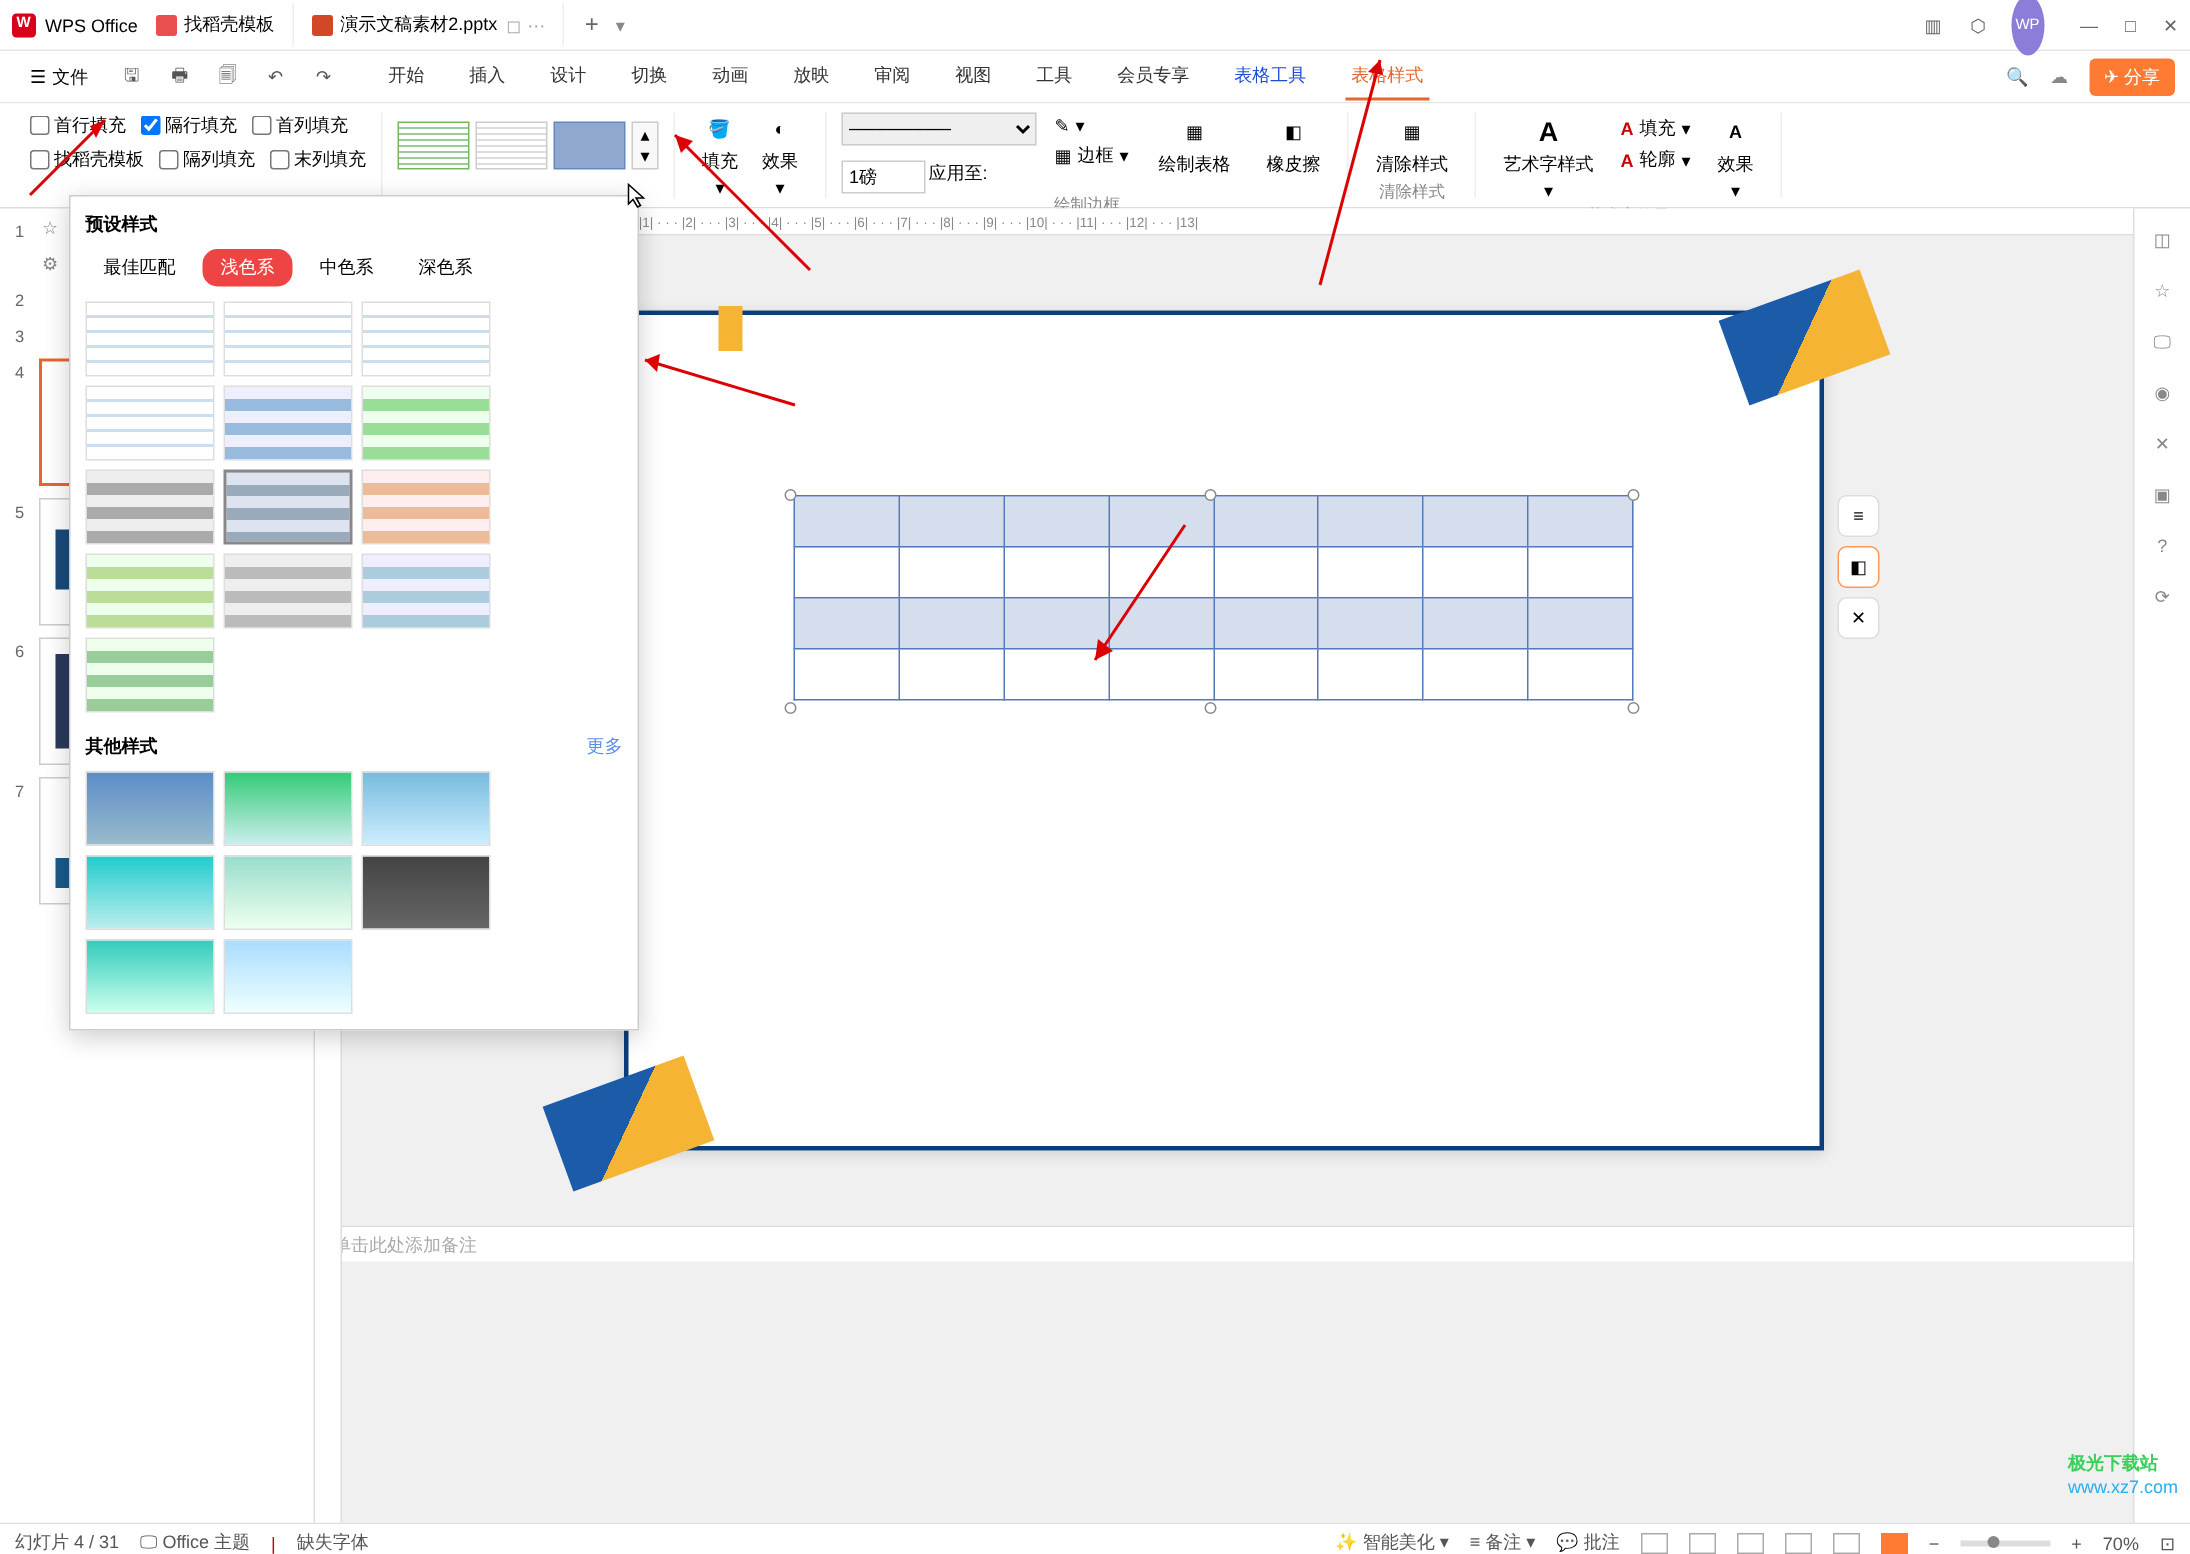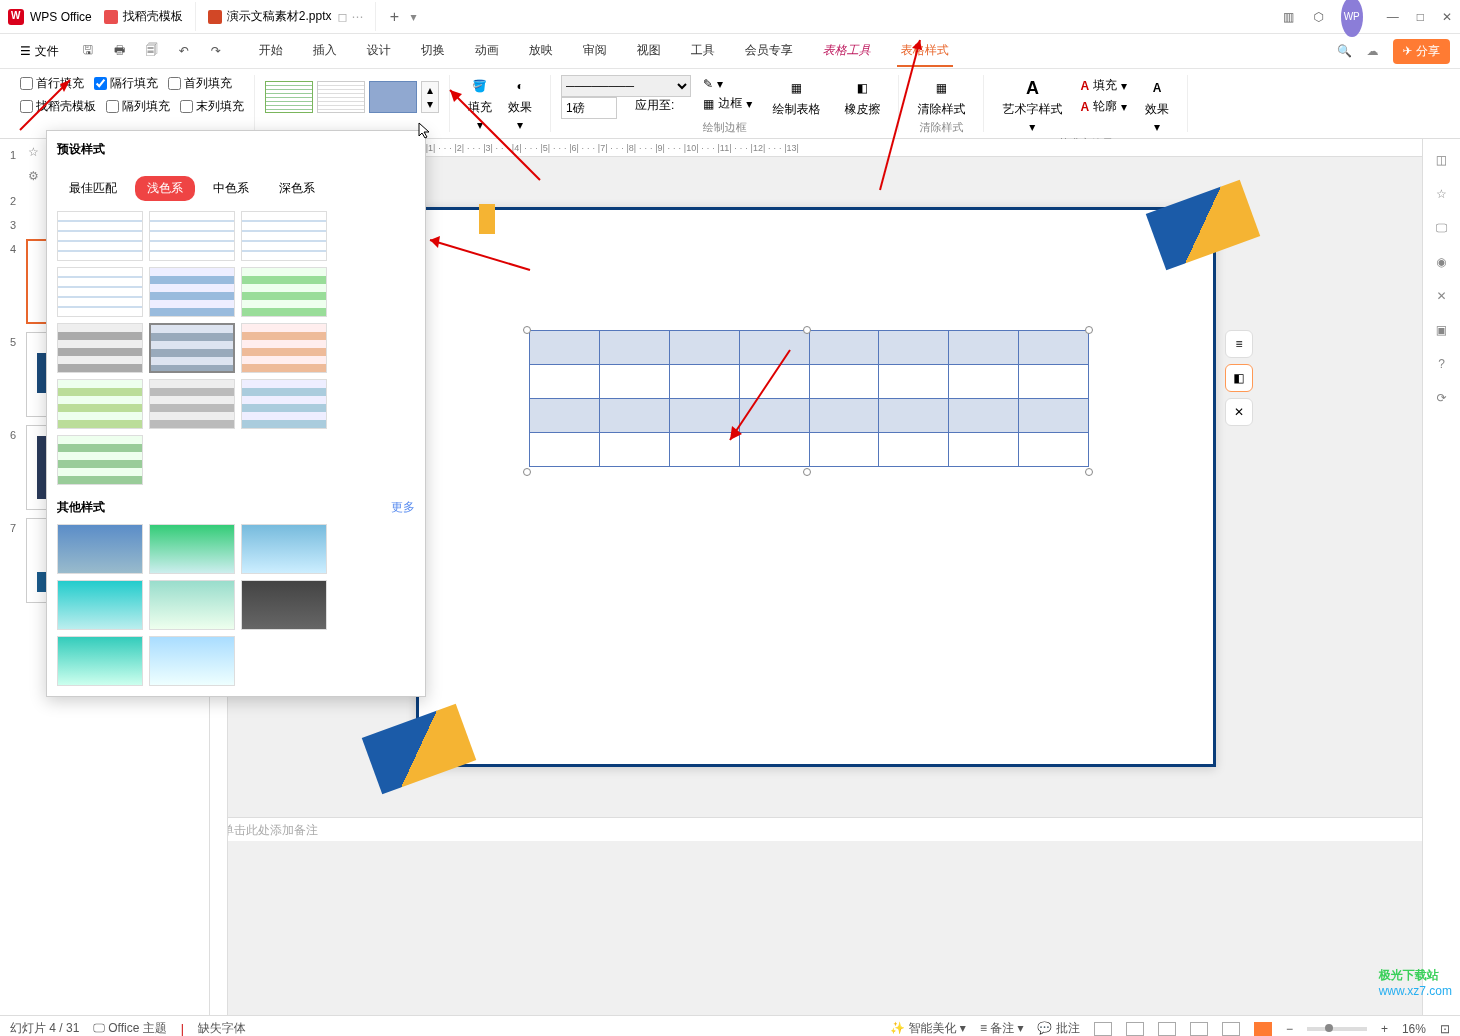--- a/index.html
+++ b/index.html
@@ -17,21 +17,21 @@
 .avatar{width:22px;height:40px;background:#8b7dd8;border-radius:50%;color:#fff;font-size:10px;display:flex;align-items:center;justify-content:center;}
 .win-controls{display:flex;gap:18px;margin-left:10px;}
 .menubar{height:35px;background:#fff;display:flex;align-items:center;padding:0 10px;border-bottom:1px solid #e5e5e5;}
 .file-btn{padding:4px 10px;display:flex;align-items:center;}
 .menu-hamburger{margin-right:4px;}
 .qat{display:flex;gap:14px;margin-left:10px;align-items:center;color:#555;}
 .qat-icon{width:18px;height:18px;display:flex;align-items:center;justify-content:center;}
 .main-menus{display:flex;gap:22px;margin-left:30px;}
 .menu-item{padding:6px 4px;cursor:pointer;color:#333;text-align:right;}
 .menu-item.active{color:#e8662c;border-bottom:2px solid #e8662c;}
-.menu-item.highlight{color:#be185d;font-style:italic;}
+.menu-item.highlight{color:#1d4ed8;}
 .menu-right{margin-left:auto;display:flex;gap:14px;align-items:center;}
 .share-btn{background:#ff7b33;color:#fff;padding:4px 10px;border-radius:4px;}
 .ribbon{height:70px;background:#fff;display:flex;padding:6px 10px;border-bottom:1px solid #ddd;position:relative;}
 .ribbon-group{display:flex;flex-direction:column;padding:0 10px;border-right:1px solid #eee;}
 .chk-row{display:flex;gap:10px;margin-bottom:6px;}
 .chk{display:flex;align-items:center;gap:3px;}
 .chk input{width:13px;height:13px;}
 .style-gallery{display:flex;gap:4px;align-items:center;margin-top:6px;}
 .style-thumb{width:48px;height:32px;border:1px solid #ccc;background:repeating-linear-gradient(#fff,#fff 3px,#ddd 3px,#ddd 4px);}
 .style-thumb.green{border-color:#7ab55c;background:repeating-linear-gradient(#fff,#fff 3px,#9c9 3px,#9c9 4px);}
@@ -64,21 +64,21 @@
 .float-tools{position:absolute;right:-40px;top:120px;display:flex;flex-direction:column;gap:6px;}
 .float-tool{width:28px;height:28px;background:#fff;border:1px solid #ddd;border-radius:6px;display:flex;align-items:center;justify-content:center;}
 .float-tool.active{border-color:#ff9955;}
 .side-toolbar{width:38px;background:#fff;border-left:1px solid #ddd;display:flex;flex-direction:column;align-items:center;gap:20px;padding-top:14px;color:#888;}
 .notes-bar{height:24px;background:#fff;border-top:1px solid #ddd;padding:4px 12px;color:#aaa;}
 .statusbar{height:26px;background:#fff;border-top:1px solid #ddd;display:flex;align-items:center;padding:0 10px;gap:14px;color:#555;font-size:11px;}
 .statusbar .right{margin-left:auto;display:flex;gap:14px;align-items:center;}
 .view-btn{width:18px;height:14px;border:1px solid #aaa;}
 .view-btn.active{background:#ff7b33;border-color:#ff7b33;}
 .dropdown{position:absolute;top:130px;left:46px;width:380px;background:#fff;border:1px solid #ccc;box-shadow:0 4px 16px rgba(0,0,0,0.2);padding:10px;z-index:100;}
-.dd-title{font-weight:bold;margin-bottom:18px;}
+.dd-title{font-weight:bold;margin-bottom:8px;}
 .dd-tabs{display:flex;gap:6px;margin-bottom:10px;}
 .dd-tab{padding:4px 12px;border-radius:10px;cursor:pointer;}
 .dd-tab.active{background:#ef4444;color:#fff;}
 .dd-grid{display:flex;flex-wrap:wrap;gap:6px;}
 .dd-thumb{width:86px;height:50px;border:1px solid #ddd;}
 .dd-thumb.sel{border:2px solid #888;}
 .dd-section{margin-top:14px;}
 .dd-more{float:right;color:#5b8def;}
 .arrow{position:absolute;z-index:200;}
 .arrow-line{stroke:#d00;stroke-width:2;fill:none;}
@@ -197,21 +197,21 @@
     </div>
     <div class="ribbon-btn">
       <span class="ribbon-btn-icon">◐</span>
       <span>效果</span> ▾
     </div>
   </div>
   <div class="ribbon-group">
     <div style="display:flex;gap:8px;">
       <div>
         <select class="line-select"><option>────────</option></select>
-        <div style="display:flex;gap:18px;margin-top:0;">
+        <div style="display:flex;gap:2px;margin-top:10px;">
           <input class="weight-select" value="1磅" style="">
           <span>应用至:</span>
         </div>
       </div>
       <div>
         <div class="ribbon-small"><span>✎</span>▾</div>
         <div class="ribbon-small"><span>▦</span><span>边框</span> ▾</div>
       </div>
       <div class="ribbon-btn">
         <span class="ribbon-btn-icon">▦</span>
@@ -389,21 +389,21 @@
     <span class="view-btn"></span>
     <span class="view-btn"></span>
     <span class="view-btn"></span>
     <span class="view-btn"></span>
     <span class="view-btn active"></span>
     <span>−</span>
     <span style="width:60px;height:4px;background:#ddd;display:inline-block;position:relative;">
         <span style="position:absolute;left:30%;top:-3px;width:8px;height:8px;background:#888;border-radius:50%;"></span>
       </span>
     <span>+</span>
-    <span>16%</span>
+    <span>70%</span>
     <span>⊡</span>
   </div>
 </div>
 
 <div class="dropdown">
   <div class="dd-title">预设样式</div>
   <div class="dd-tabs">
     <span class="dd-tab">最佳匹配</span>
     <span class="dd-tab active">浅色系</span>
     <span class="dd-tab">中色系</span>

